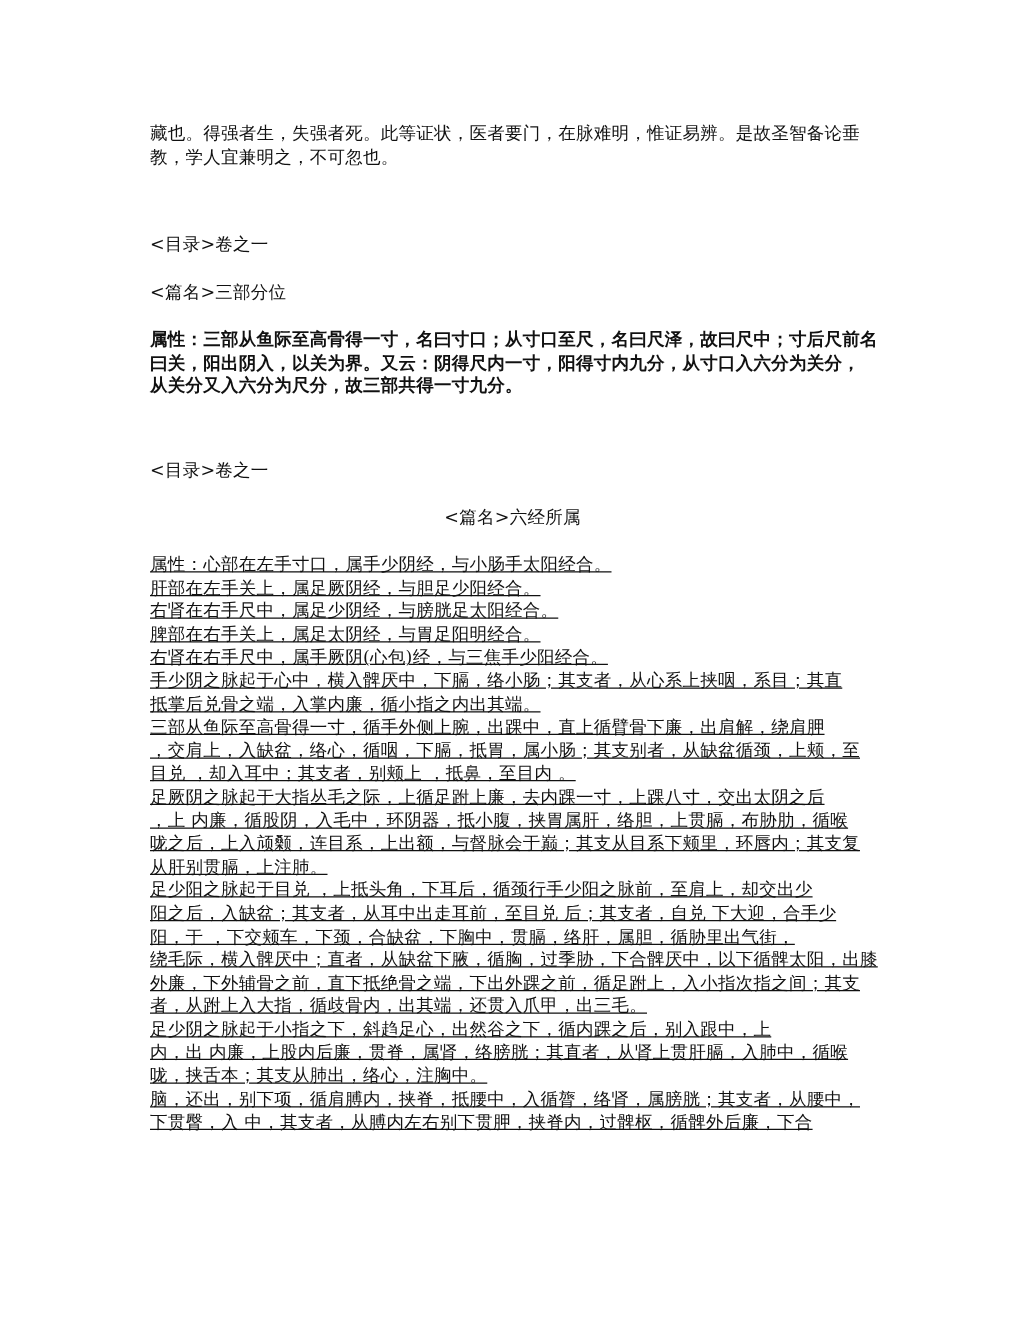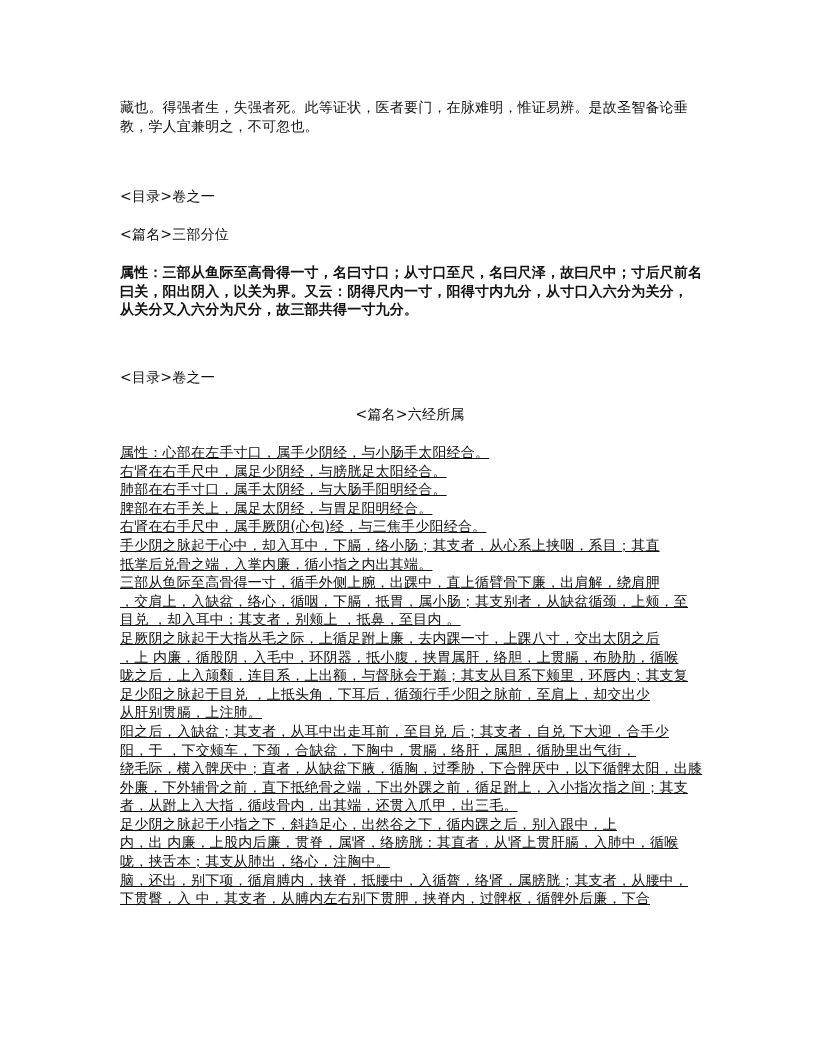--- a/index.html
+++ b/index.html
@@ -33,34 +33,34 @@
   </div>
 
   <div class="block" style="top:368px;">
     <span class="line">&lt;目录&gt;卷之一</span>
   </div>
   <div class="block" style="top:405px;text-align:center;">
     <span class="line">&lt;篇名&gt;六经所属</span>
   </div>
   <div class="block body-lines" style="top:443px;text-decoration:underline;">
     <span class="line">属性：心部在左手寸口，属手少阴经，与小肠手太阳经合。</span>
+    <span class="line">肝部在左手关上，属足厥阴经，与胆足少阳经合。</span>
     <span class="line">右肾在右手尺中，属足少阴经，与膀胱足太阳经合。</span>
-    <span class="line">肺部在右手寸口，属手太阴经，与大肠手阳明经合。</span>
     <span class="line">脾部在右手关上，属足太阴经，与胃足阳明经合。</span>
     <span class="line">右肾在右手尺中，属手厥阴(心包)经，与三焦手少阳经合。</span>
-    <span class="line">手少阴之脉起于心中，却入耳中，下膈，络小肠；其支者，从心系上挟咽，系目；其直</span>
+    <span class="line">手少阴之脉起于心中，横入髀厌中，下膈，络小肠；其支者，从心系上挟咽，系目；其直</span>
     <span class="line">抵掌后兑骨之端，入掌内廉，循小指之内出其端。</span>
     <span class="line">三部从鱼际至高骨得一寸，循手外侧上腕，出踝中，直上循臂骨下廉，出肩解，绕肩胛</span>
     <span class="line">，交肩上，入缺盆，络心，循咽，下膈，抵胃，属小肠；其支别者，从缺盆循颈，上颊，至</span>
     <span class="line">目兑 ，却入耳中；其支者，别颊上 ，抵鼻，至目内 。</span>
     <span class="line">足厥阴之脉起于大指丛毛之际，上循足跗上廉，去内踝一寸，上踝八寸，交出太阴之后</span>
     <span class="line">，上 内廉，循股阴，入毛中，环阴器，抵小腹，挟胃属肝，络胆，上贯膈，布胁肋，循喉</span>
     <span class="line">咙之后，上入颃颡，连目系，上出额，与督脉会于巅；其支从目系下颊里，环唇内；其支复</span>
+    <span class="line">从肝别贯膈，上注肺。</span>
     <span class="line">足少阳之脉起于目兑 ，上抵头角，下耳后，循颈行手少阳之脉前，至肩上，却交出少</span>
-    <span class="line">从肝别贯膈，上注肺。</span>
     <span class="line">阳之后，入缺盆；其支者，从耳中出走耳前，至目兑 后；其支者，自兑 下大迎，合手少</span>
     <span class="line">阳，于 ，下交颊车，下颈，合缺盆，下胸中，贯膈，络肝，属胆，循胁里出气街，</span>
     <span class="line">绕毛际，横入髀厌中；直者，从缺盆下腋，循胸，过季胁，下合髀厌中，以下循髀太阳，出膝</span>
     <span class="line">外廉，下外辅骨之前，直下抵绝骨之端，下出外踝之前，循足跗上，入小指次指之间；其支</span>
     <span class="line">者，从跗上入大指，循歧骨内，出其端，还贯入爪甲，出三毛。</span>
     <span class="line">足少阴之脉起于小指之下，斜趋足心，出然谷之下，循内踝之后，别入跟中，上</span>
     <span class="line">内，出 内廉，上股内后廉，贯脊，属肾，络膀胱；其直者，从肾上贯肝膈，入肺中，循喉</span>
     <span class="line">咙，挟舌本；其支从肺出，络心，注胸中。</span>
     <span class="line">脑，还出，别下项，循肩膊内，挟脊，抵腰中，入循膂，络肾，属膀胱；其支者，从腰中，</span>
     <span class="line">下贯臀，入 中，其支者，从膊内左右别下贯胛，挟脊内，过髀枢，循髀外后廉，下合</span>

